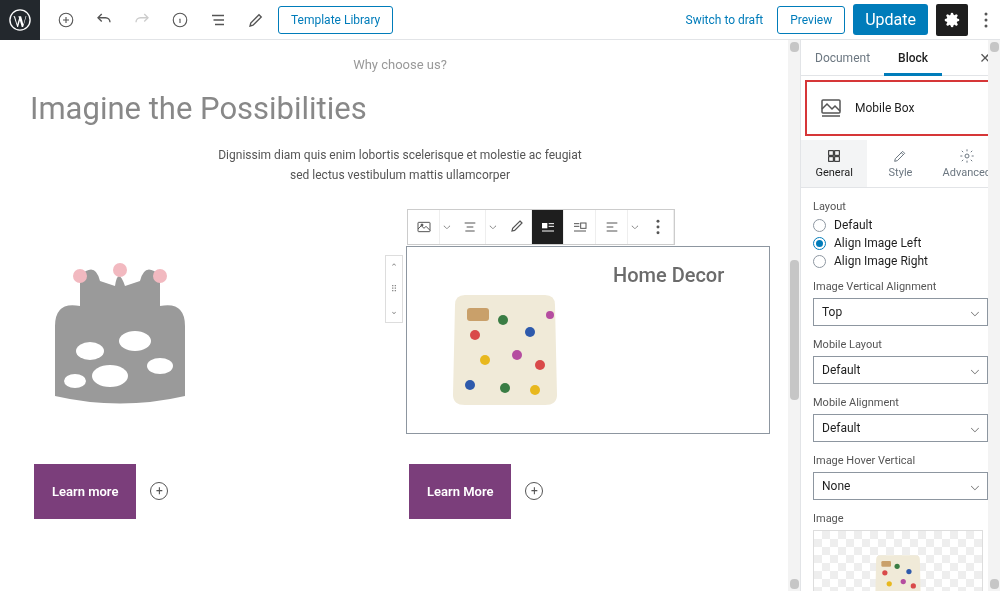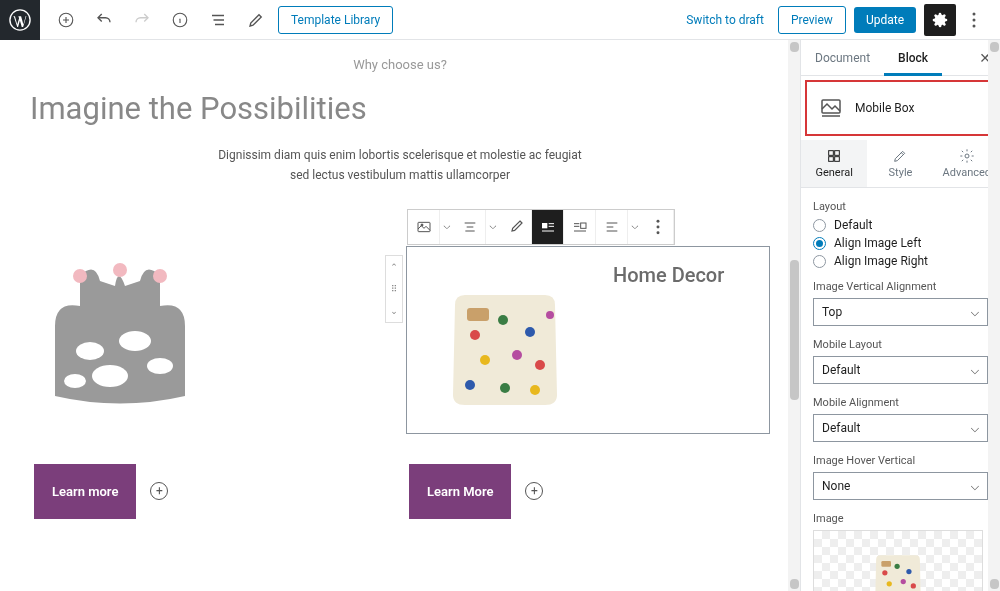--- a/index.html
+++ b/index.html
@@ -5,24 +5,24 @@
 *{box-sizing:border-box;margin:0;padding:0;font-family:-apple-system,BlinkMacSystemFont,"Segoe UI",Roboto,Oxygen,sans-serif}
 body{width:1000px;height:591px;overflow:hidden;background:#fff;position:relative;color:#1e1e1e}
 .topbar{height:40px;display:flex;align-items:center;border-bottom:1px solid #e2e4e7;background:#fff}
 .wp-logo{width:40px;height:40px;background:#23282d;display:flex;align-items:center;justify-content:center;color:#fff}
 .wp-logo svg{width:22px;height:22px}
 .tb-icons{display:flex;align-items:center;margin-left:12px;gap:10px}
 .tb-icon{width:28px;height:28px;display:flex;align-items:center;justify-content:center;cursor:pointer;color:#555}
 .tb-icon.dim{color:#ccc}
 .tb-icon svg{width:18px;height:18px}
 .template-lib{margin-left:8px;padding:6px 12px;border:1px solid #007cba;border-radius:3px;color:#007cba;font-size:12px;background:#fff;cursor:pointer}
-.tb-right{margin-left:auto;display:flex;align-items:center;gap:8px;padding-right:16px}
+.tb-right{margin-left:auto;display:flex;align-items:center;gap:8px;padding-right:4px}
 .link-btn{color:#007cba;background:none;border:none;font-size:12px;cursor:pointer;margin-right:6px}
 .preview-btn{padding:6px 12px;border:1px solid #007cba;color:#007cba;background:#fff;border-radius:3px;font-size:12px;cursor:pointer}
-.update-btn{padding:6px 12px;background:#007cba;color:#fff;border:none;border-radius:3px;font-size:12px;cursor:pointer}
+.update-btn{padding:6px 12px;background:#007cba;color:#fff;border:none;border-radius:3px;font-size:16px;cursor:pointer}
 .settings-btn{width:32px;height:32px;background:#1e1e1e;color:#fff;display:flex;align-items:center;justify-content:center;cursor:pointer;border-radius:2px}
 .more-btn{width:20px;height:32px;display:flex;align-items:center;justify-content:center;cursor:pointer;color:#555}
 .main{display:flex;height:551px}
 .canvas{flex:1;overflow:hidden;position:relative;padding:0}
 .sidebar{width:200px;border-left:1px solid #e2e4e7;background:#fff;display:flex;flex-direction:column;overflow:hidden;position:relative}
 .sb-tabs{display:flex;border-bottom:1px solid #e2e4e7;height:36px}
 .sb-tab{flex:0 0 auto;padding:0 14px;line-height:36px;font-size:12px;color:#6c7781;cursor:pointer}
 .sb-tab.active{color:#1e1e1e;border-bottom:3px solid #007cba;margin-bottom:-1px;font-weight:500}
 .sb-close{margin-left:auto;width:30px;display:flex;align-items:center;justify-content:center;cursor:pointer;color:#555;font-size:14px}
 .block-type{display:flex;align-items:center;gap:12px;padding:14px 12px;border:2px solid #d63638;margin:4px}

